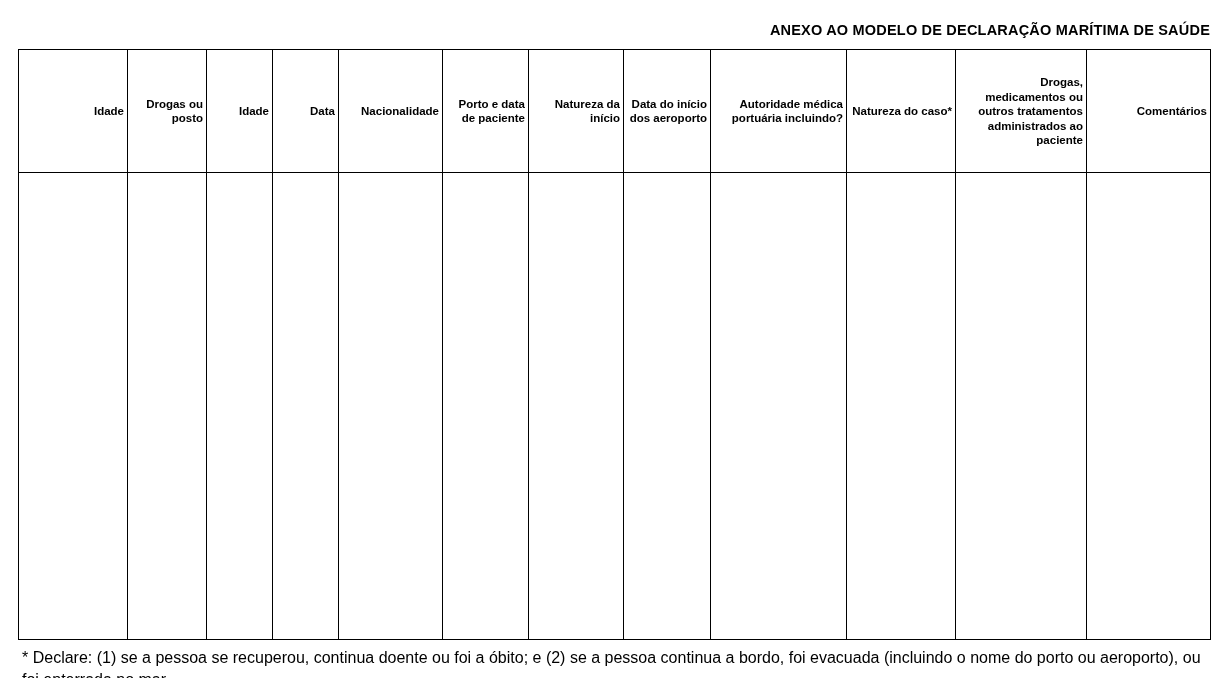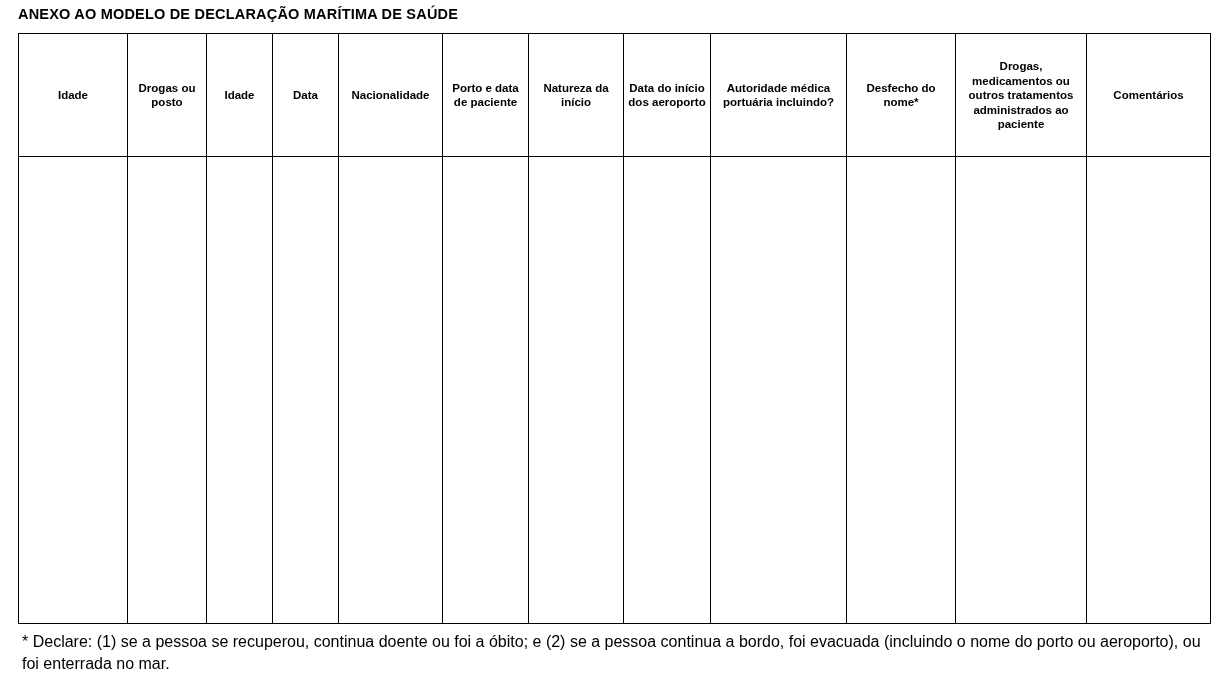--- a/index.html
+++ b/index.html
@@ -15,41 +15,41 @@
     overflow: hidden;
   }
   .page {
     position: relative;
     width: 1228px;
     height: 678px;
     box-sizing: border-box;
     padding: 0 18px;
   }
   .doc-title {
-    text-align: left;
+    text-align: right;
     font-weight: bold;
     font-size: 14.5px;
     letter-spacing: 0.2px;
-    margin: 6px 0 10px 0;
+    margin: 22px 0 10px 0;
     line-height: 1.2;
   }
   table.annex {
     border-collapse: collapse;
     table-layout: fixed;
     width: 1192px;
     margin: 0 auto;
   }
   table.annex th, table.annex td {
     border: 1px solid #000000;
     vertical-align: middle;
     padding: 2px 3px;
   }
   table.annex thead th {
     height: 118px;
-    text-align: center;
+    text-align: right;
     font-size: 11.5px;
     font-weight: bold;
     line-height: 1.25;
   }
   table.annex tbody td {
     height: 462px;
   }
   .footnote {
     margin: 7px 4px 16px 4px;
     font-size: 16px;
@@ -96,21 +96,21 @@
       <tr>
         <th>Idade</th>
         <th>Drogas  ou posto</th>
         <th>Idade</th>
         <th>Data</th>
         <th>Nacionalidade</th>
         <th>Porto e data de paciente</th>
         <th>Natureza da início</th>
         <th>Data do início dos aeroporto</th>
         <th>Autoridade médica portuária incluindo?</th>
-        <th>Desfecho do nome*</th>
+        <th>Natureza do caso*</th>
         <th>Drogas, medicamentos ou outros tratamentos administrados ao paciente</th>
         <th>Comentários</th>
       </tr>
     </thead>
     <tbody>
       <tr>
         <td></td>
         <td></td>
         <td></td>
         <td></td>

